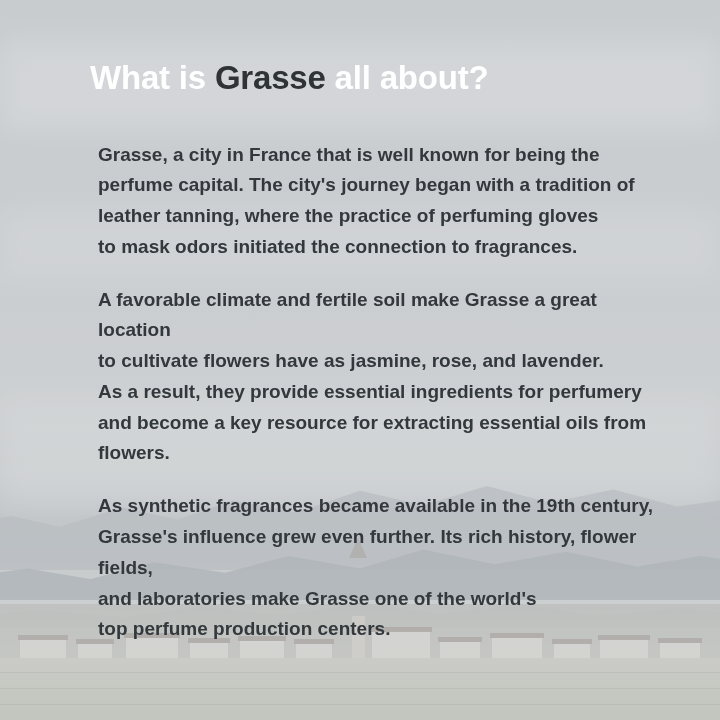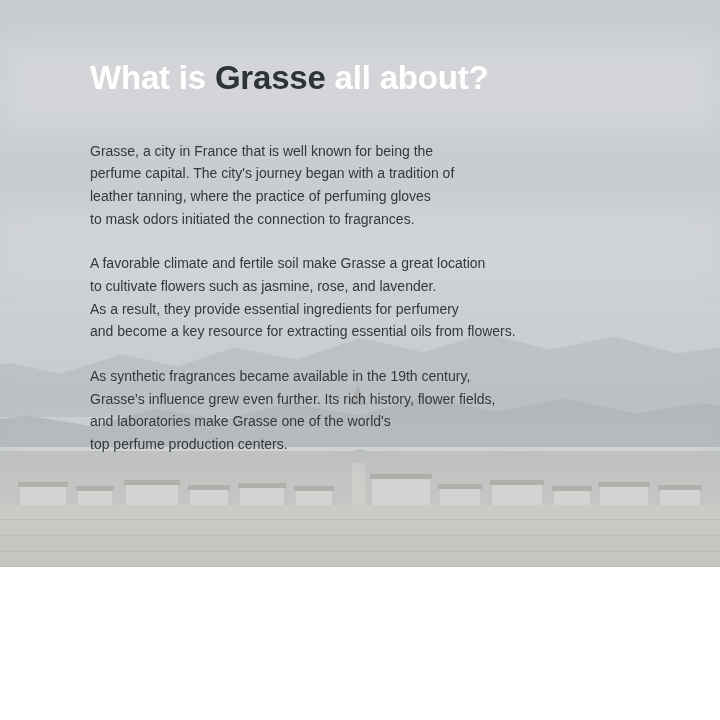--- a/index.html
+++ b/index.html
@@ -9,21 +9,21 @@
   body {
     width: 720px;
     height: 720px;
     overflow: hidden;
     font-family: "Liberation Sans", sans-serif;
   }
 
   .poster {
     position: relative;
     width: 720px;
-    height: 567px;
+    height: 720px;
     overflow: hidden;
     background: #ef4444;
   }
 
   
   .bg {
     position: absolute;
     inset: 0;
     background: linear-gradient(
       to bottom,
@@ -180,25 +180,26 @@
   }
   .title .accent {
     color: #2f3336;
   }
 
   .paragraphs {
     margin-top: 42px;
   }
   .para {
     color: #32383c;
-    font-size: 14px;
+    font-size: 19px;
     line-height: 1.62;
-    margin: 0 0 22px 0;
+    margin: 0 0 22px 8px;
     white-space: pre-line;
     max-width: 560px;
+    font-weight: bold;
   }
 </style>
 </head>
 <body>
 
 <div class="poster">
 
   <div class="bg">
     <div class="cloudband cloud-1"></div>
     <div class="cloudband cloud-2"></div>
@@ -236,21 +237,21 @@
 
   <div class="content">
     <h1 class="title"><span>What is </span><span class="accent">Grasse</span><span> all about?</span></h1>
 
     <div class="paragraphs">
       <p class="para">Grasse, a city in France that is well known for being the
 perfume capital. The city's journey began with a tradition of
 leather tanning, where the practice of perfuming gloves
 to mask odors initiated the connection to fragrances.</p>
       <p class="para">A favorable climate and fertile soil make Grasse a great location
-to cultivate flowers such as jasmine, rose, and lavender.
+to cultivate flowers have as jasmine, rose, and lavender.
 As a result, they provide essential ingredients for perfumery
 and become a key resource for extracting essential oils from flowers.</p>
       <p class="para">As synthetic fragrances became available in the 19th century,
 Grasse's influence grew even further. Its rich history, flower fields,
 and laboratories make Grasse one of the world's
 top perfume production centers.</p>
     </div>
   </div>
 
 </div>

